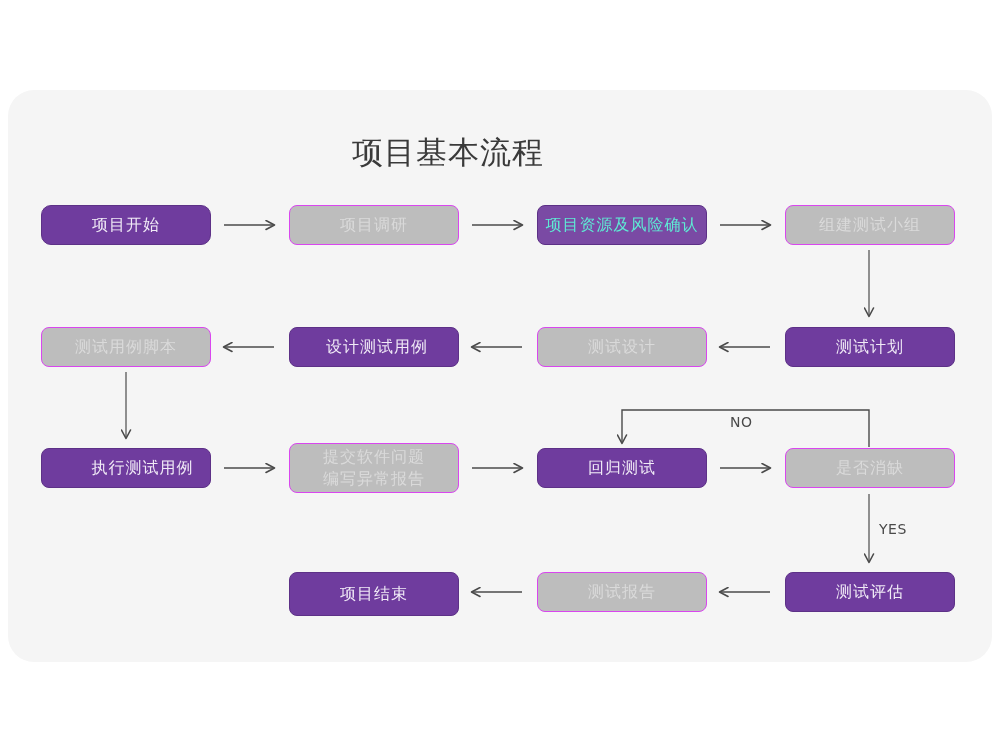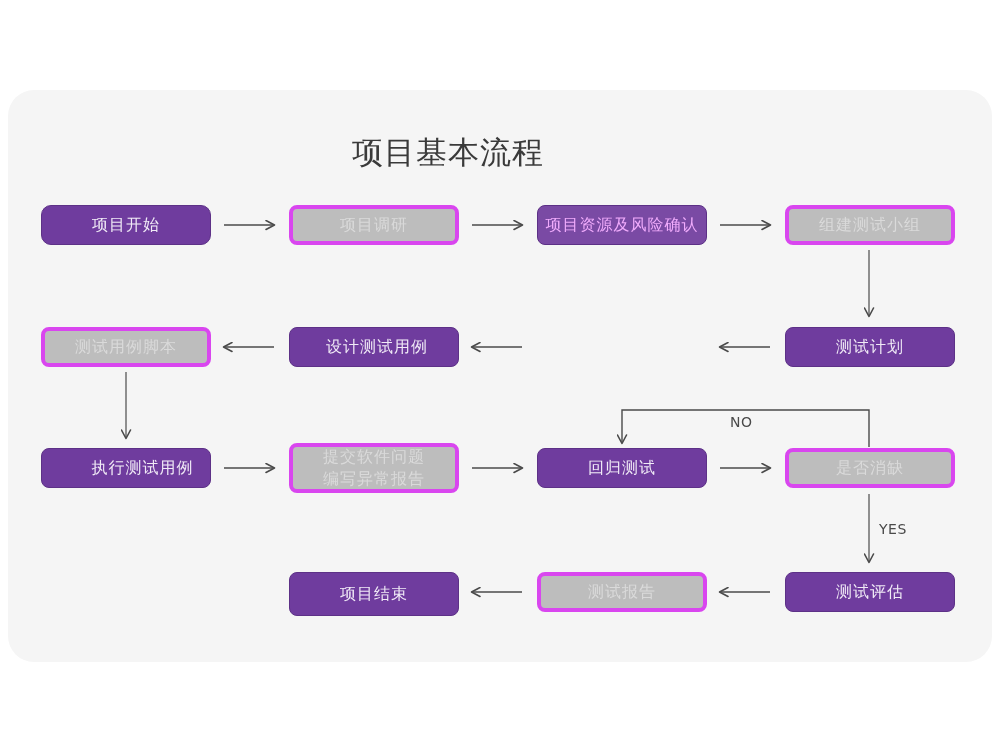--- a/index.html
+++ b/index.html
@@ -52,27 +52,27 @@
     letter-spacing: 1px;
     white-space: pre-line;
   }
   .node.purple {
     background: #6f3c9e;
     color: #f0eaf6;
     border: 1px solid #5d3187;
   }
   .node.purple-outline {
     background: #7a4aa4;
-    color: #f0abfc;
+    color: #5eead4;
     border: 1px solid #5c3086;
   }
   .node.gray {
     background: #bdbdbd;
     color: #dadada;
-    border: 4px solid #d946ef;
+    border: 1px solid #d946ef;
   }
   svg.conn {
     position: absolute;
     left: 0;
     top: 0;
     width: 1000px;
     height: 750px;
     pointer-events: none;
   }
   .edge-label {
@@ -125,20 +125,21 @@
   <div class="edge-label" style="left:730px; top:414px;">NO</div>
   <div class="edge-label" style="left:879px; top:521px;">YES</div>
 
   <div class="node purple" style="left:41px; top:205px; width:170px; height:40px;border-radius:10px;">项目开始</div>
   <div class="node gray" style="left:289px; top:205px; width:170px; height:40px;">项目调研</div>
   <div class="node purple-outline" style="left:537px; top:205px; width:170px; height:40px;">项目资源及风险确认</div>
   <div class="node gray" style="left:41px; top:327px; width:170px; height:40px;">测试用例脚本</div>
 
   <div class="node gray" style="left:785px; top:205px; width:170px; height:40px;">组建测试小组</div>
   <div class="node purple" style="left:289px; top:327px; width:170px; height:40px;padding-left:6px;">设计测试用例</div>
+  <div class="node gray" style="left:537px; top:327px; width:170px; height:40px;">测试设计</div>
   <div class="node purple" style="left:785px; top:327px; width:170px; height:40px;">测试计划</div>
 
   <div class="node purple" style="left:41px; top:448px; width:170px; height:40px;padding-left:33px;">执行测试用例</div>
   <div class="node gray" style="left:289px; top:443px; width:170px; height:50px;">提交软件问题
 编写异常报告</div>
   <div class="node purple" style="left:537px; top:448px; width:170px; height:40px;">回归测试</div>
   <div class="node gray" style="left:785px; top:448px; width:170px; height:40px;">是否消缺</div>
 
   <div class="node purple" style="left:289px; top:572px; width:170px; height:44px;text-align:right;">项目结束</div>
   <div class="node gray" style="left:537px; top:572px; width:170px; height:40px;">测试报告</div>

